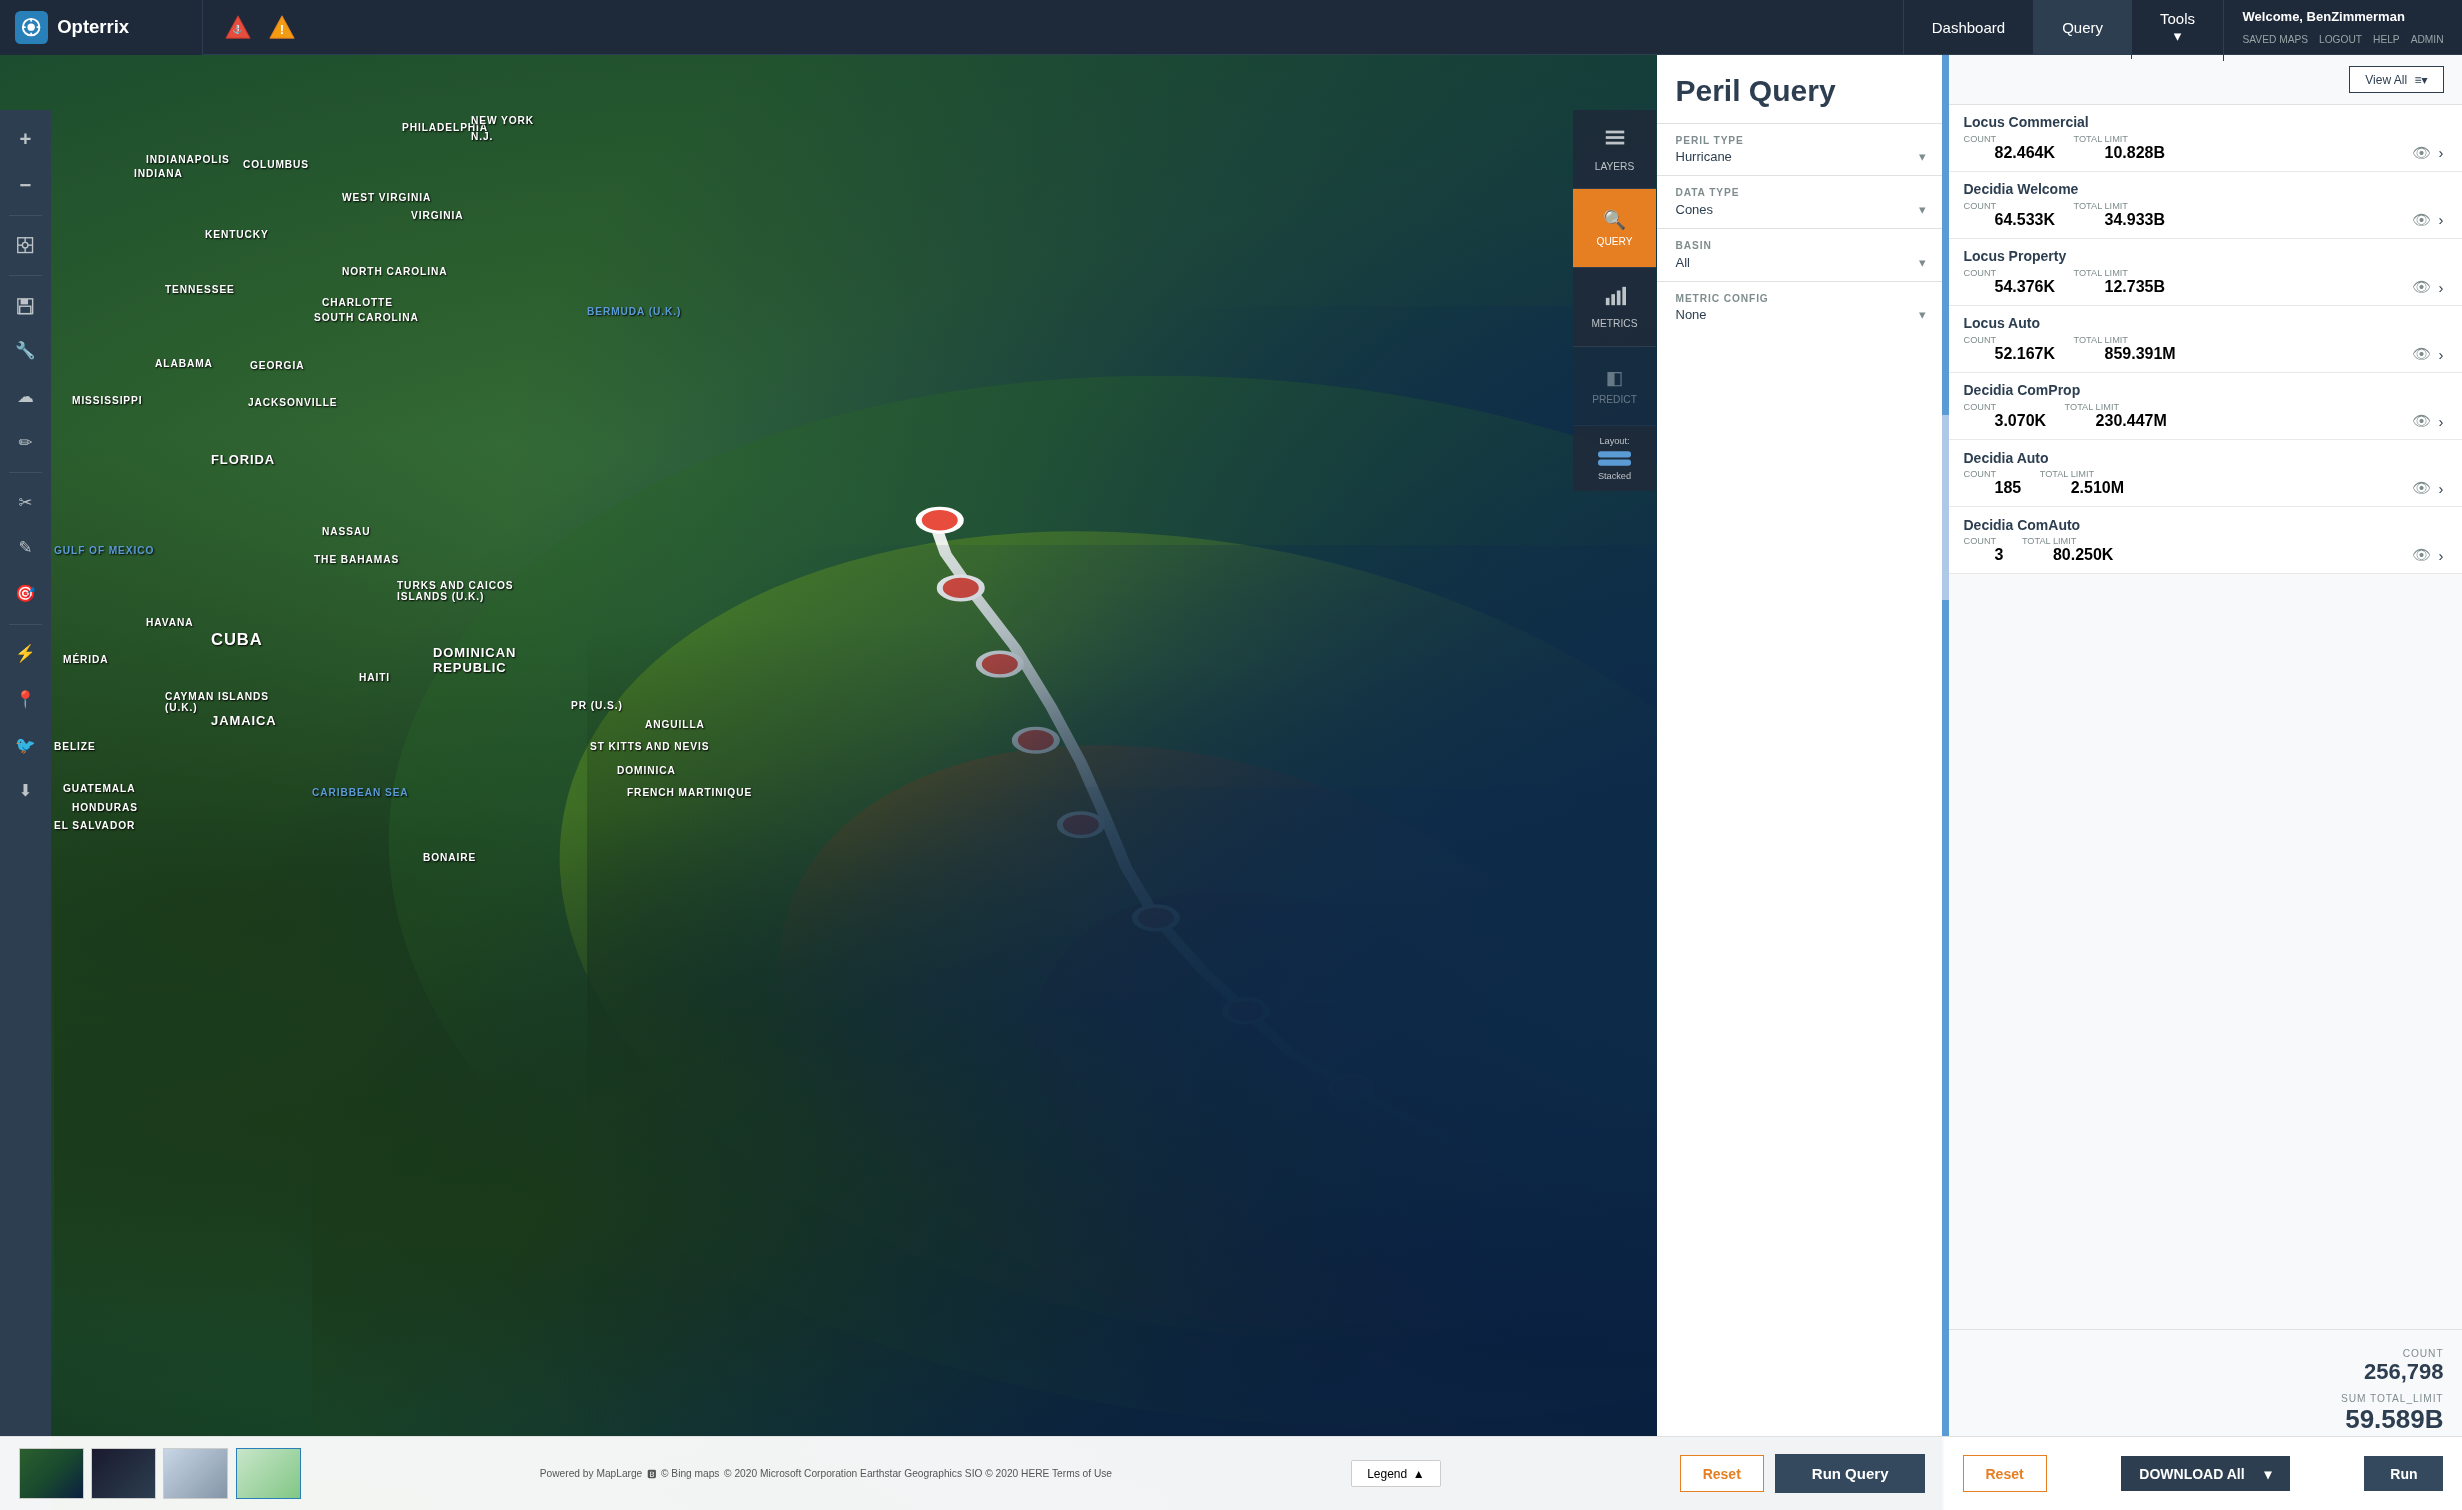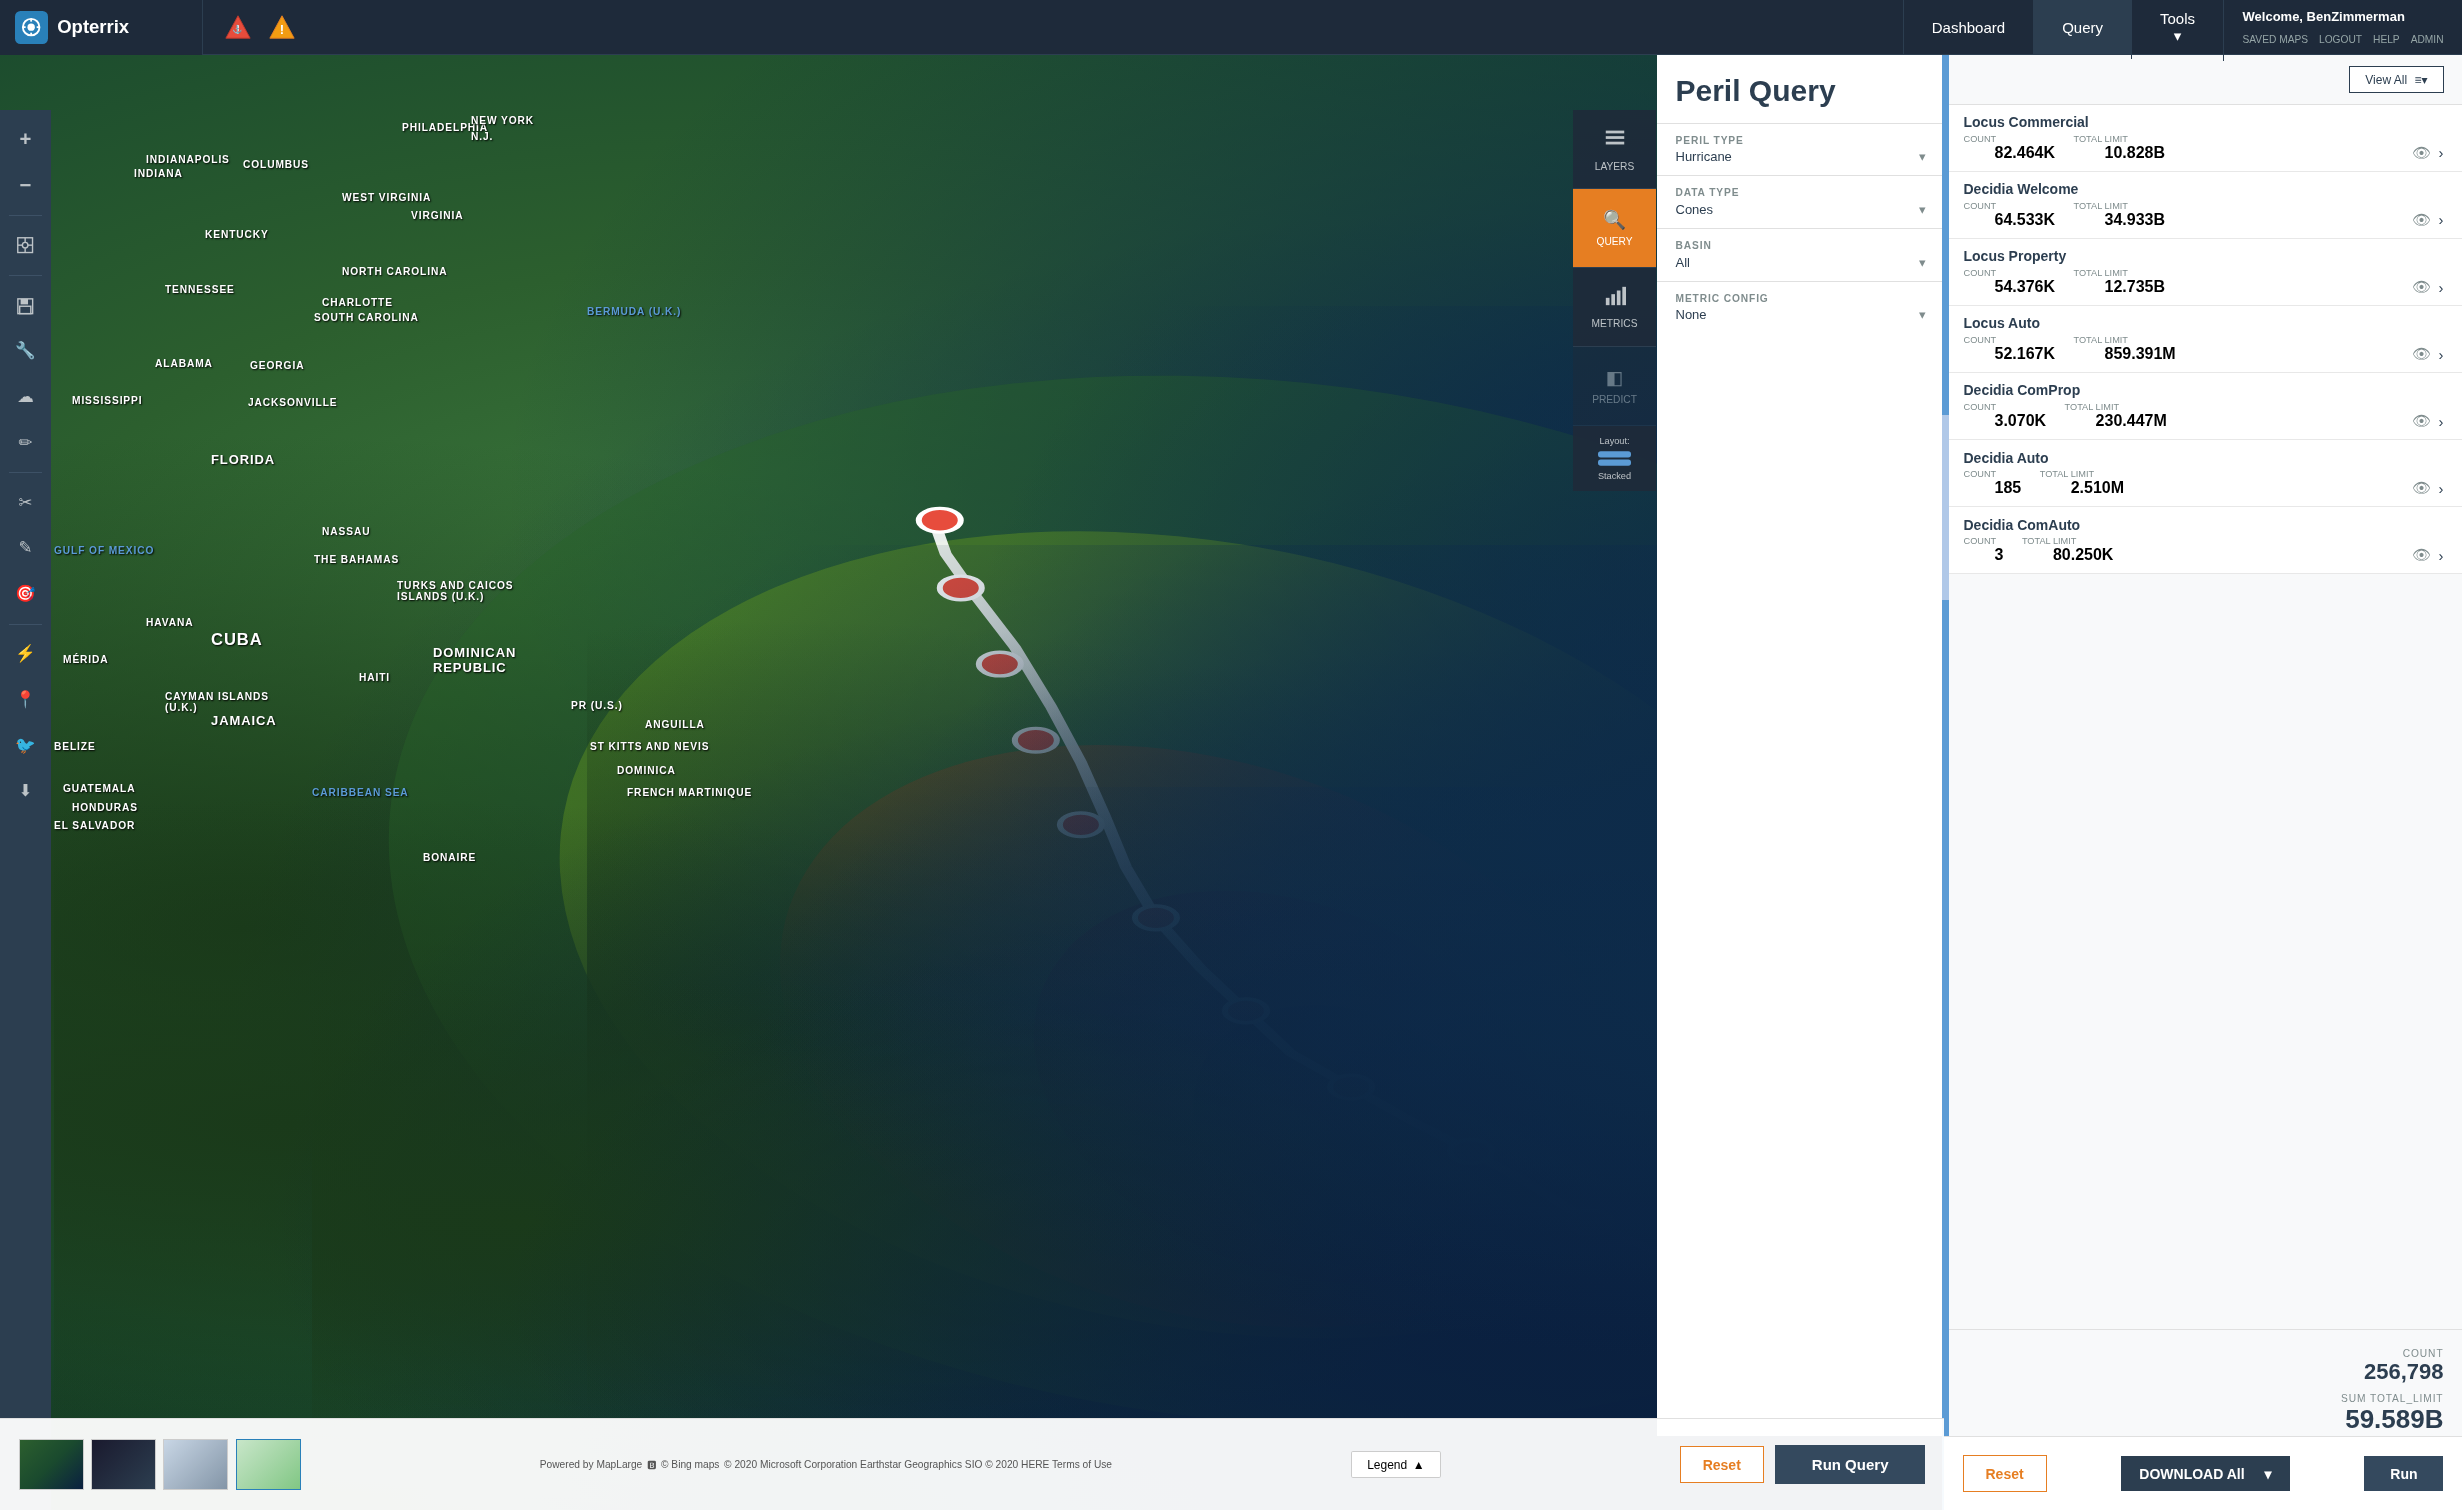--- a/index.html
+++ b/index.html
@@ -156,21 +156,21 @@
     .summary-stats {
       padding: 18.5px; border-top: 0.9px solid #e0e0e0; background: #f8f9fa;
     }
     .stat-row { margin-bottom: 7.4px; text-align: right; }
     .stat-label { font-size: 10.2px; color: #7f8c8d; text-transform: uppercase; letter-spacing: 0.9px; }
     .stat-value { font-size: 22px; font-weight: bold; color: #2c3e50; }
     .stat-value.large { font-size: 26px; }
 
     
     .bottom-bar {
-      position: absolute; bottom: 0; left: 0; right: 518px; height: 92px;
+      position: absolute; bottom: 0; left: 0; right: 518px; height: 74px;
       background: rgba(255,255,255,0.95); display: flex; align-items: center;
       justify-content: space-between; padding: 0 18.5px; z-index: 70;
       border-top: 0.9px solid #e0e0e0;
     }
     .map-thumbnails { display: flex; gap: 7.4px; align-items: center; }
     .map-thumb {
       width: 65px; height: 51px; border: 1.8px solid #ccc; cursor: pointer;
       overflow: hidden; position: relative;
     }
     .map-thumb.active { border-color: #2980b9; }

